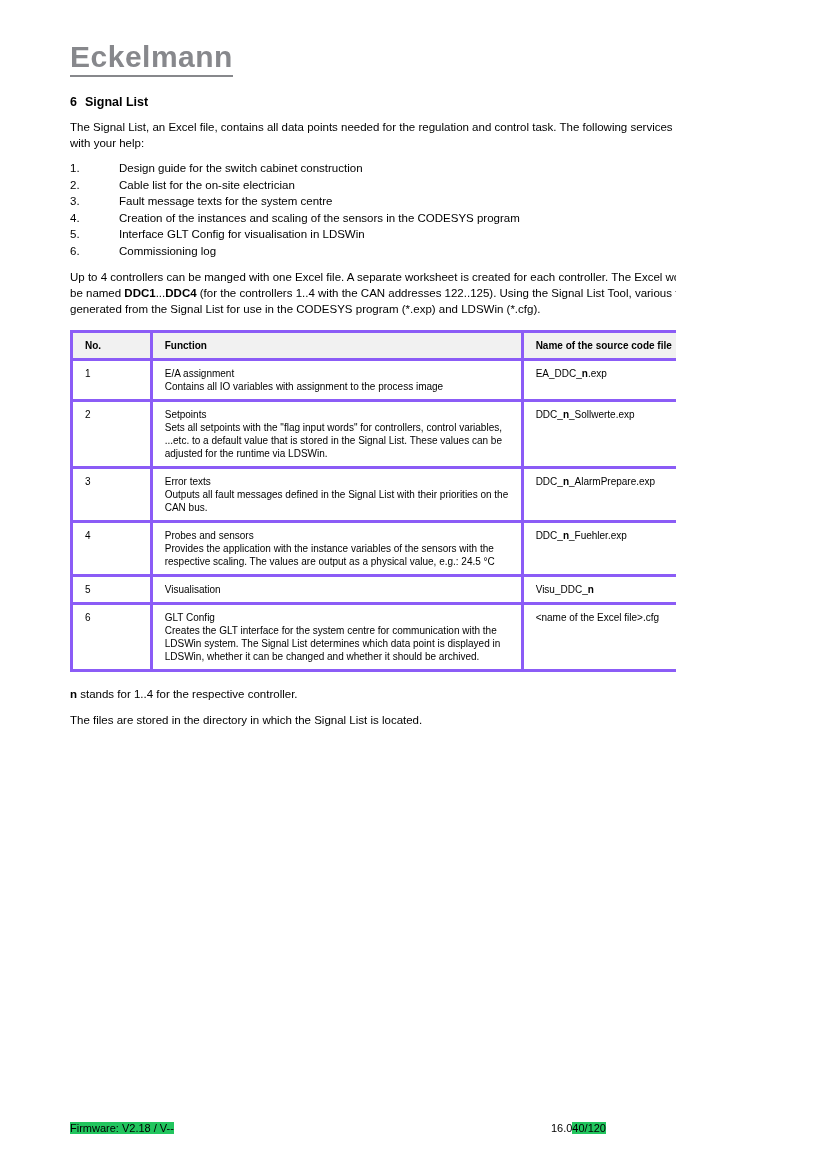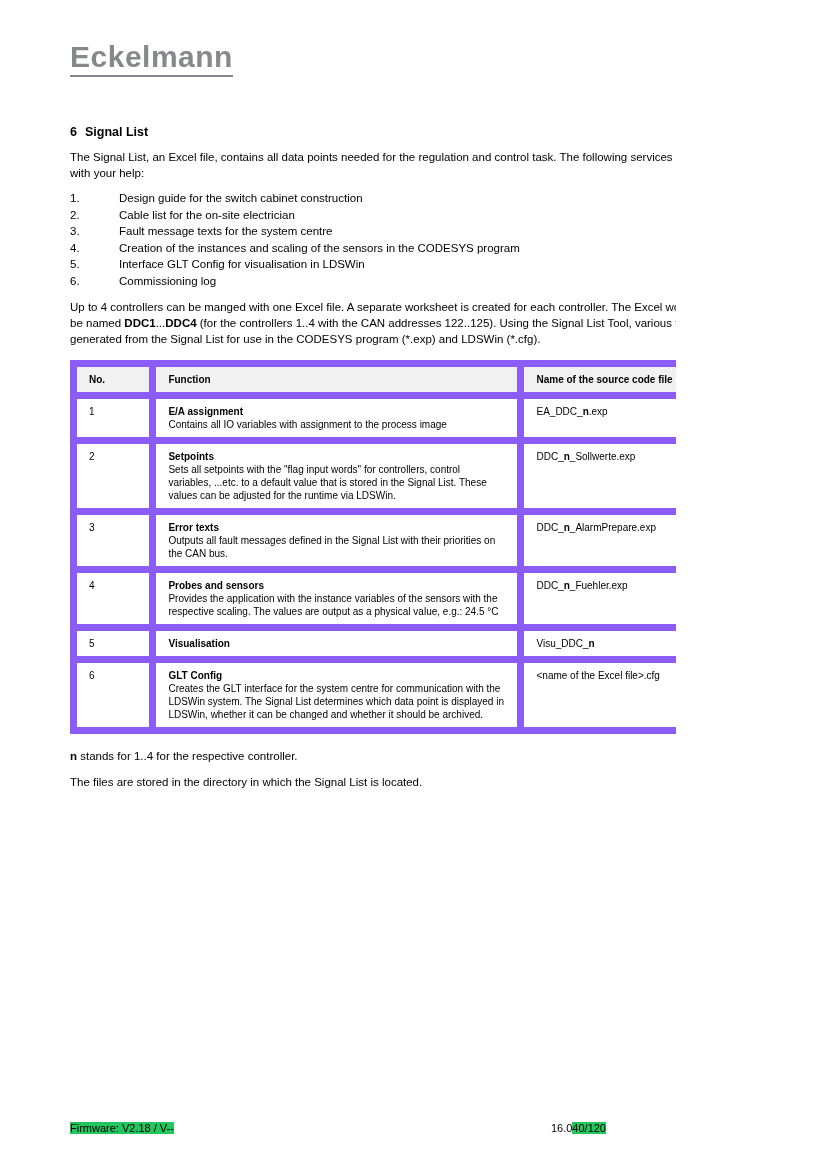--- a/index.html
+++ b/index.html
@@ -24,21 +24,21 @@
     display: inline-block;
     font-size: 30px;
     font-weight: bold;
     color: #87888c;
     letter-spacing: 0.5px;
     border-bottom: 2px solid #87888c;
     padding-bottom: 3px;
     line-height: 1.0;
   }
   .heading {
-    margin-top: 48px;
+    margin-top: 18px;
     font-size: 12.5px;
     font-weight: bold;
   }
   .heading .h-num { margin-right: 8px; }
   p.body-text, .rich-par {
     font-size: 11.5px;
     line-height: 16px;
     margin: 10px 0 0 0;
   }
   .num-list { margin-top: 9px; }
@@ -52,33 +52,33 @@
   .b { font-weight: bold; }
   .i { }
   table.sig-table {
     margin-top: 13px;
     width: 687px;
     border-collapse: collapse;
     font-size: 10px;
     line-height: 13px;
   }
   table.sig-table th, table.sig-table td {
-    border: 7px solid #8b5cf6;
+    border: 3px solid #8b5cf6;
     vertical-align: top;
     text-align: left;
     padding: 6px 12px;
   }
   table.sig-table th {
     background: #f1f1f1;
     font-weight: bold;
   }
   .col-no { width: 80px; }
   .col-fn { width: 373px; }
   .col-file { width: 234px; }
-  td .cell-title { font-weight: bold; }
+  td .cell-title { font-weight: normal; }
   td .cell-desc { font-weight: normal; }
   .outro { margin-top: 14px; }
   .footer {
     position: absolute;
     left: 70px; right: 70px;
     top: 1122px;
     display: flex;
     justify-content: space-between;
     font-size: 11px;
   }

